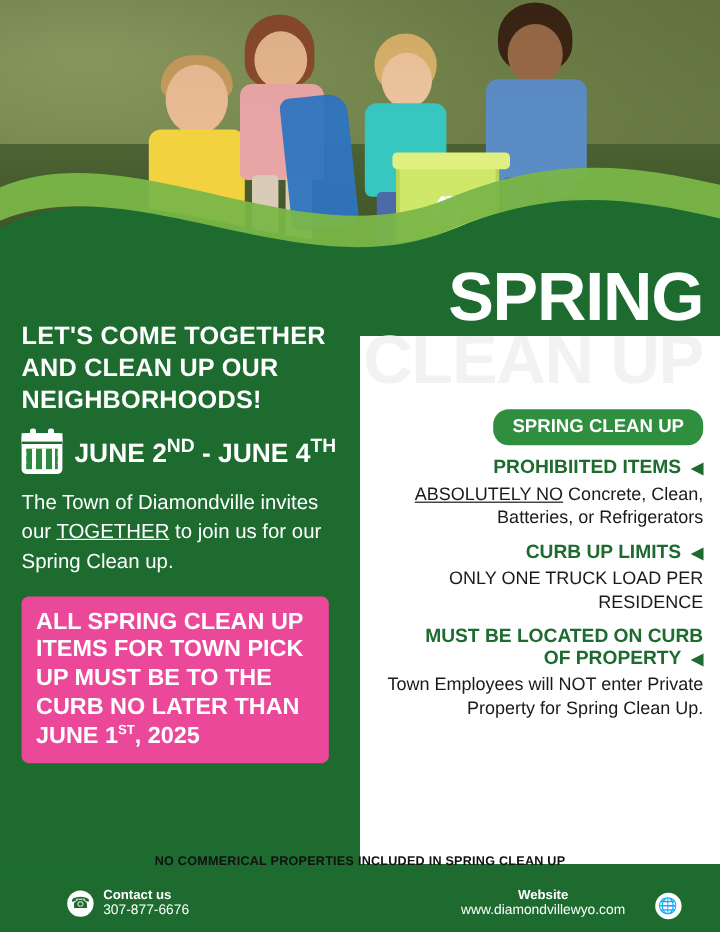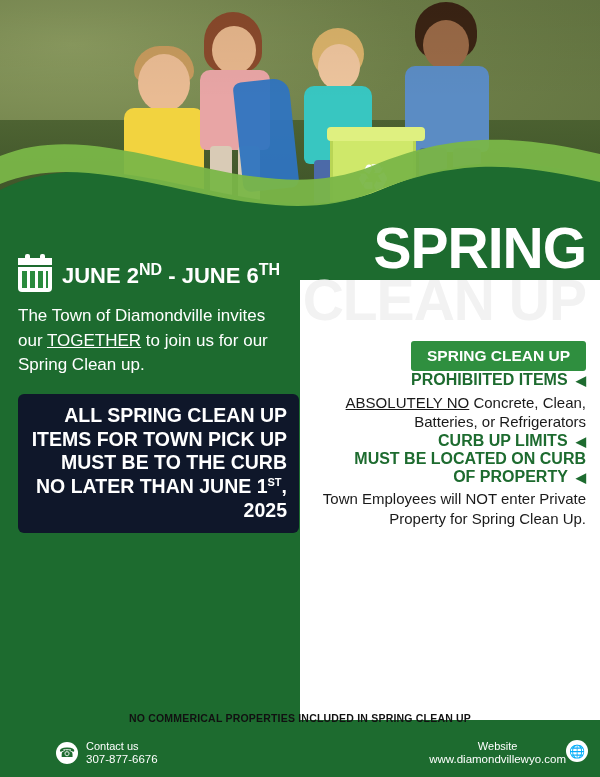--- a/index.html
+++ b/index.html
@@ -152,50 +152,50 @@
   }
   .cal-icon .peg1, .cal-icon .peg2 { position: absolute; top: -4px; width: 5px; height: 8px; background:#ffffff; border-radius:2px;}
   .cal-icon .peg1 { left: 7px; } .cal-icon .peg2 { left: 22px; }
   .date-text { font-size: 22px; font-weight: bold; color: #ffffff; white-space: nowrap; }
   .date-text sup { font-size: 16px; }
   .para {
     font-size: 17px; line-height: 1.45; color: #ffffff; margin: 4px 0 16px 0;
   }
   .para .u { text-decoration: underline; }
   .callout {
-    background: #0f172a;
+    background: #ec4899;
     border-radius: 6px;
     padding: 10px 12px;
     font-size: 19.5px;
     font-weight: bold;
     line-height: 1.22;
     color: #ffffff;
-    text-align: right;
-    width: 281px;
+    text-align: left;
+    width: 256px;
   }
   .callout sup { font-size: 11px; }
 
   
   .right-col {
     position: absolute; left: 300px; top: 222px; width: 300px; z-index: 7;
     text-align: right;
     padding-right: 14px;
   }
   .title-big {
     font-size: 57px; font-weight: bold; color: #ffffff; line-height: .92;
     letter-spacing: -1px; margin: 0; text-align: right;
   }
   .title-big .l2 { display: block; color: #f2f2f2; }
   .guidelines-badge {
     display: inline-block;
     background: #2f8f3f; color: #ffffff; font-weight: bold; font-size: 15.5px;
-    border-radius: 3px; padding: 6px 16px; margin-top: 14px; line-height: 1.2;
+    border-radius: 13px; padding: 6px 16px; margin-top: 14px; line-height: 1.2;
     text-align: center;
   }
-  .sec { }
+  .sec { margin-top: 10px; }
   .sec-head {
     color: #1d6b2f; font-weight: bold; font-size: 16px; text-align: right;
     line-height: 1.15;
   }
   .sec-head .arrow { color: #1d6b2f; font-size: 13px; margin-left: 4px; }
   .sec-body {
     color: #1a1a1a; font-size: 15px; line-height: 1.3; text-align: right; margin-top: 3px;
   }
   .sec-body .u { text-decoration: underline; }
   .sec-head.two-line { line-height: 1.12; }
@@ -210,23 +210,23 @@
     position: absolute; left: 0; bottom: 0; width: 600px; height: 48px;
     background: #1d6b2f; z-index: 8; color: #ffffff;
     display: flex; align-items: center;
   }
   .footer .left { display: flex; align-items: center; gap: 8px; margin-left: 56px; }
   .circ {
     width: 22px; height: 22px; border-radius: 50%; background: #ffffff; color: #1d6b2f;
     display: flex; align-items: center; justify-content: center; font-size: 13px; flex: 0 0 auto;
   }
   .f-lines { line-height: 1.15; }
-  .f-lines .t1 { font-size: 11px; font-weight: normal; }
+  .f-lines .t1 { font-size: 11px; font-weight: bold; }
   .f-lines .t2 { font-size: 11.5px; }
-  .footer .right { margin-left: auto; margin-right: 12px; display: flex; align-items: flex-start; gap: 0; }
+  .footer .right { margin-left: auto; margin-right: 32px; display: flex; align-items: flex-end; gap: 25px; }
   .footer .right .f-lines { text-align: center; }
 </style>
 </head>
 <body>
 
 <div class="poster">
 
   <div class="photo">
     <div class="grass"></div>
     <div class="grass2"></div>
@@ -275,30 +275,31 @@
   <div class="body-bg"></div>
   <div class="white-panel"></div>
   <div class="green-left-shape"></div>
 
   <svg class="green-wave-top" viewBox="0 0 600 160" preserveAspectRatio="none">
     <path d="M0,70 C120,10 260,120 380,70 C470,32 530,40 600,58 L600,160 L0,160 Z" fill="#1d6b2f"></path>
     <path d="M0,36 C110,-10 250,96 372,46 C462,8 530,18 600,34 L600,62 C520,44 462,36 374,72 C252,122 110,18 0,64 Z" fill="#7ab648" opacity="0.95"></path>
   </svg>
 
   <div class="left-col">
+    <div class="headline">LET'S COME TOGETHER AND CLEAN UP OUR NEIGHBORHOODS!</div>
 
     <div class="date-row">
       <div class="cal-icon">
         <div class="peg1"></div>
           <div class="peg2"></div>
         <div class="top"></div>
         <div class="grid"></div>
       </div>
       <div class="date-text">
-        <span>JUNE 2</span><sup>ND</sup><span> - JUNE 6</span><sup>TH</sup>
+        <span>JUNE 2</span><sup>ND</sup><span> - JUNE 4</span><sup>TH</sup>
       </div>
     </div>
 
     <div class="para">
       <span>The Town of Diamondville invites our </span><span class="u">TOGETHER</span><span> to join us for our Spring Clean up.</span>
     </div>
 
     <div class="callout">
       <span>ALL SPRING CLEAN UP ITEMS FOR TOWN PICK UP MUST BE TO THE CURB NO LATER THAN JUNE 1</span><sup>ST</sup><span>, 2025</span>
     </div>
@@ -323,20 +324,21 @@
         <span class="u">ABSOLUTELY NO</span><span> Concrete, Clean, Batteries, or Refrigerators</span>
       </div>
     </div>
 
 
     <div class="sec">
       <div class="sec-head">
         <span>CURB UP LIMITS</span>
         <span class="arrow">◀</span>
       </div>
+      <div class="sec-body">ONLY ONE TRUCK LOAD PER RESIDENCE</div>
     </div>
 
     <div class="sec">
       <div class="sec-head two-line">
         <div>MUST BE LOCATED ON CURB</div>
         <div>
           <span>OF PROPERTY</span>
           <span class="arrow">◀</span>
         </div>
       </div>

